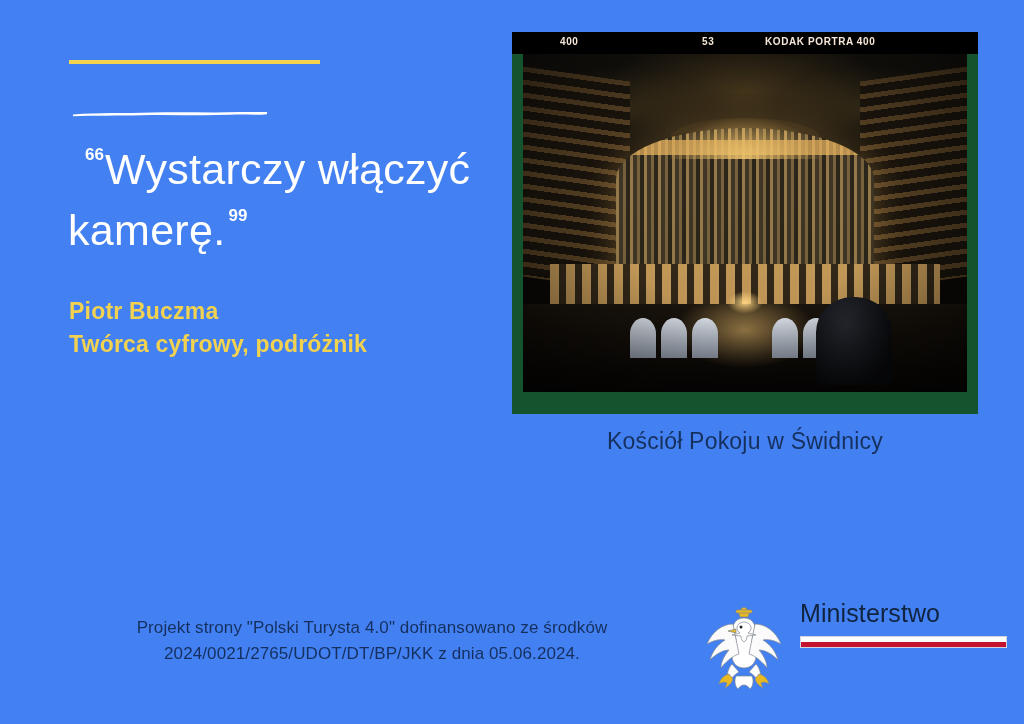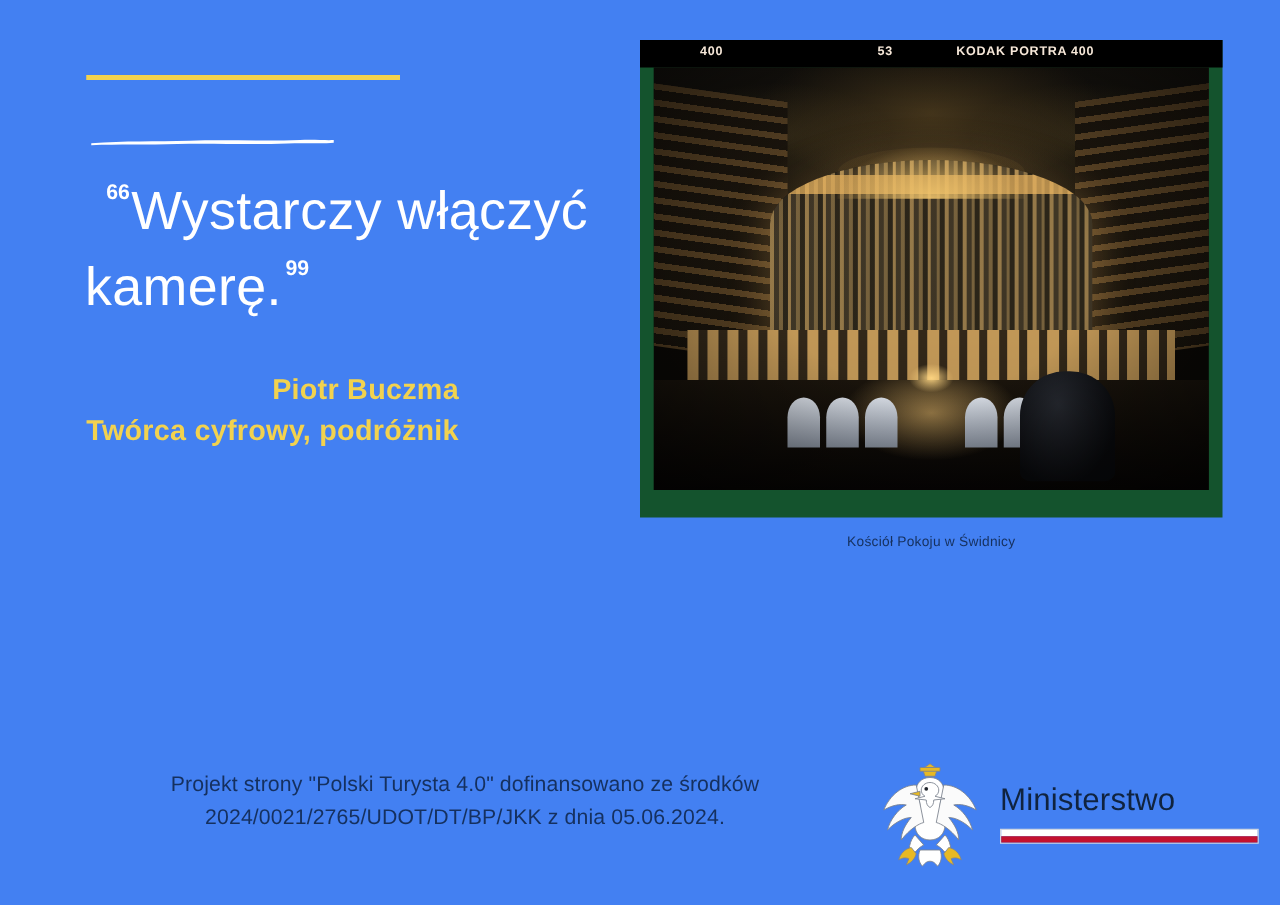--- a/index.html
+++ b/index.html
@@ -73,21 +73,20 @@
   
   .author {
     position: absolute;
     left: 69px;
     top: 295px;
     color: #f2d24f;
     font-size: 23px;
     font-weight: bold;
     line-height: 1.42;
     letter-spacing: 0.2px;
-    text-align: right;
   }
 
   
   .photo-frame {
     position: absolute;
     left: 512px;
     top: 32px;
     width: 466px;
     height: 382px;
     background: #14532d;
@@ -188,21 +187,21 @@
     background: radial-gradient(ellipse 72% 72% at 50% 48%, rgba(0,0,0,0) 40%, rgba(0,0,0,.62) 100%);
   }
 
   .photo-caption {
     position: absolute;
     left: 512px;
     top: 428px;
     width: 466px;
     text-align: center;
     color: #16305e;
-    font-size: 11px;
+    font-size: 23px;
     letter-spacing: 0.2px;
   }
 
   
   .footer-text {
     position: absolute;
     left: 62px;
     top: 615px;
     width: 620px;
     text-align: center;
@@ -212,21 +211,21 @@
     letter-spacing: 0.1px;
   }
 
   .ministry {
     position: absolute;
     left: 702px;
     top: 598px;
     width: 310px;
     height: 104px;
     display: flex;
-    align-items: center;
+    align-items: flex-start;
   }
   .eagle { width: 84px; height: 96px; flex: 0 0 auto; }
   .ministry-block { margin-left: 14px; }
   .ministry-line {
     color: #10233f;
     font-size: 25px;
     line-height: 1.22;
     letter-spacing: 0.1px;
     white-space: nowrap;
   }

